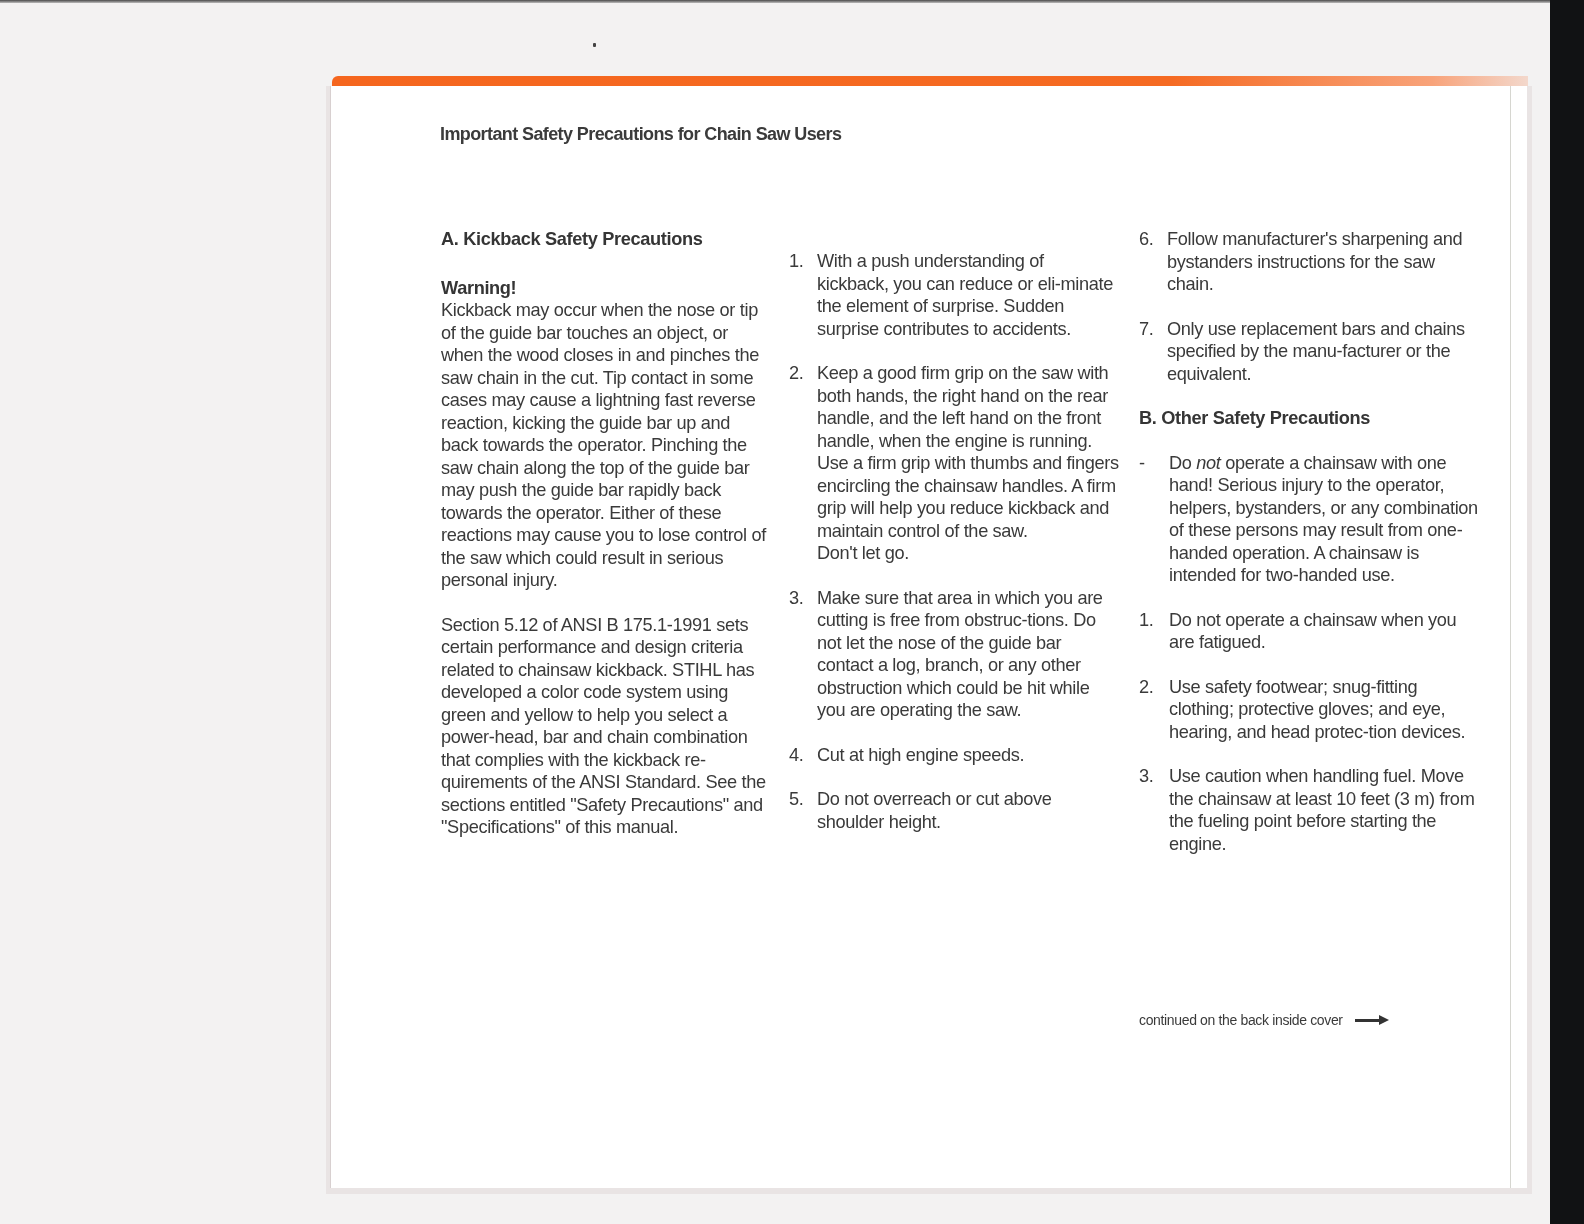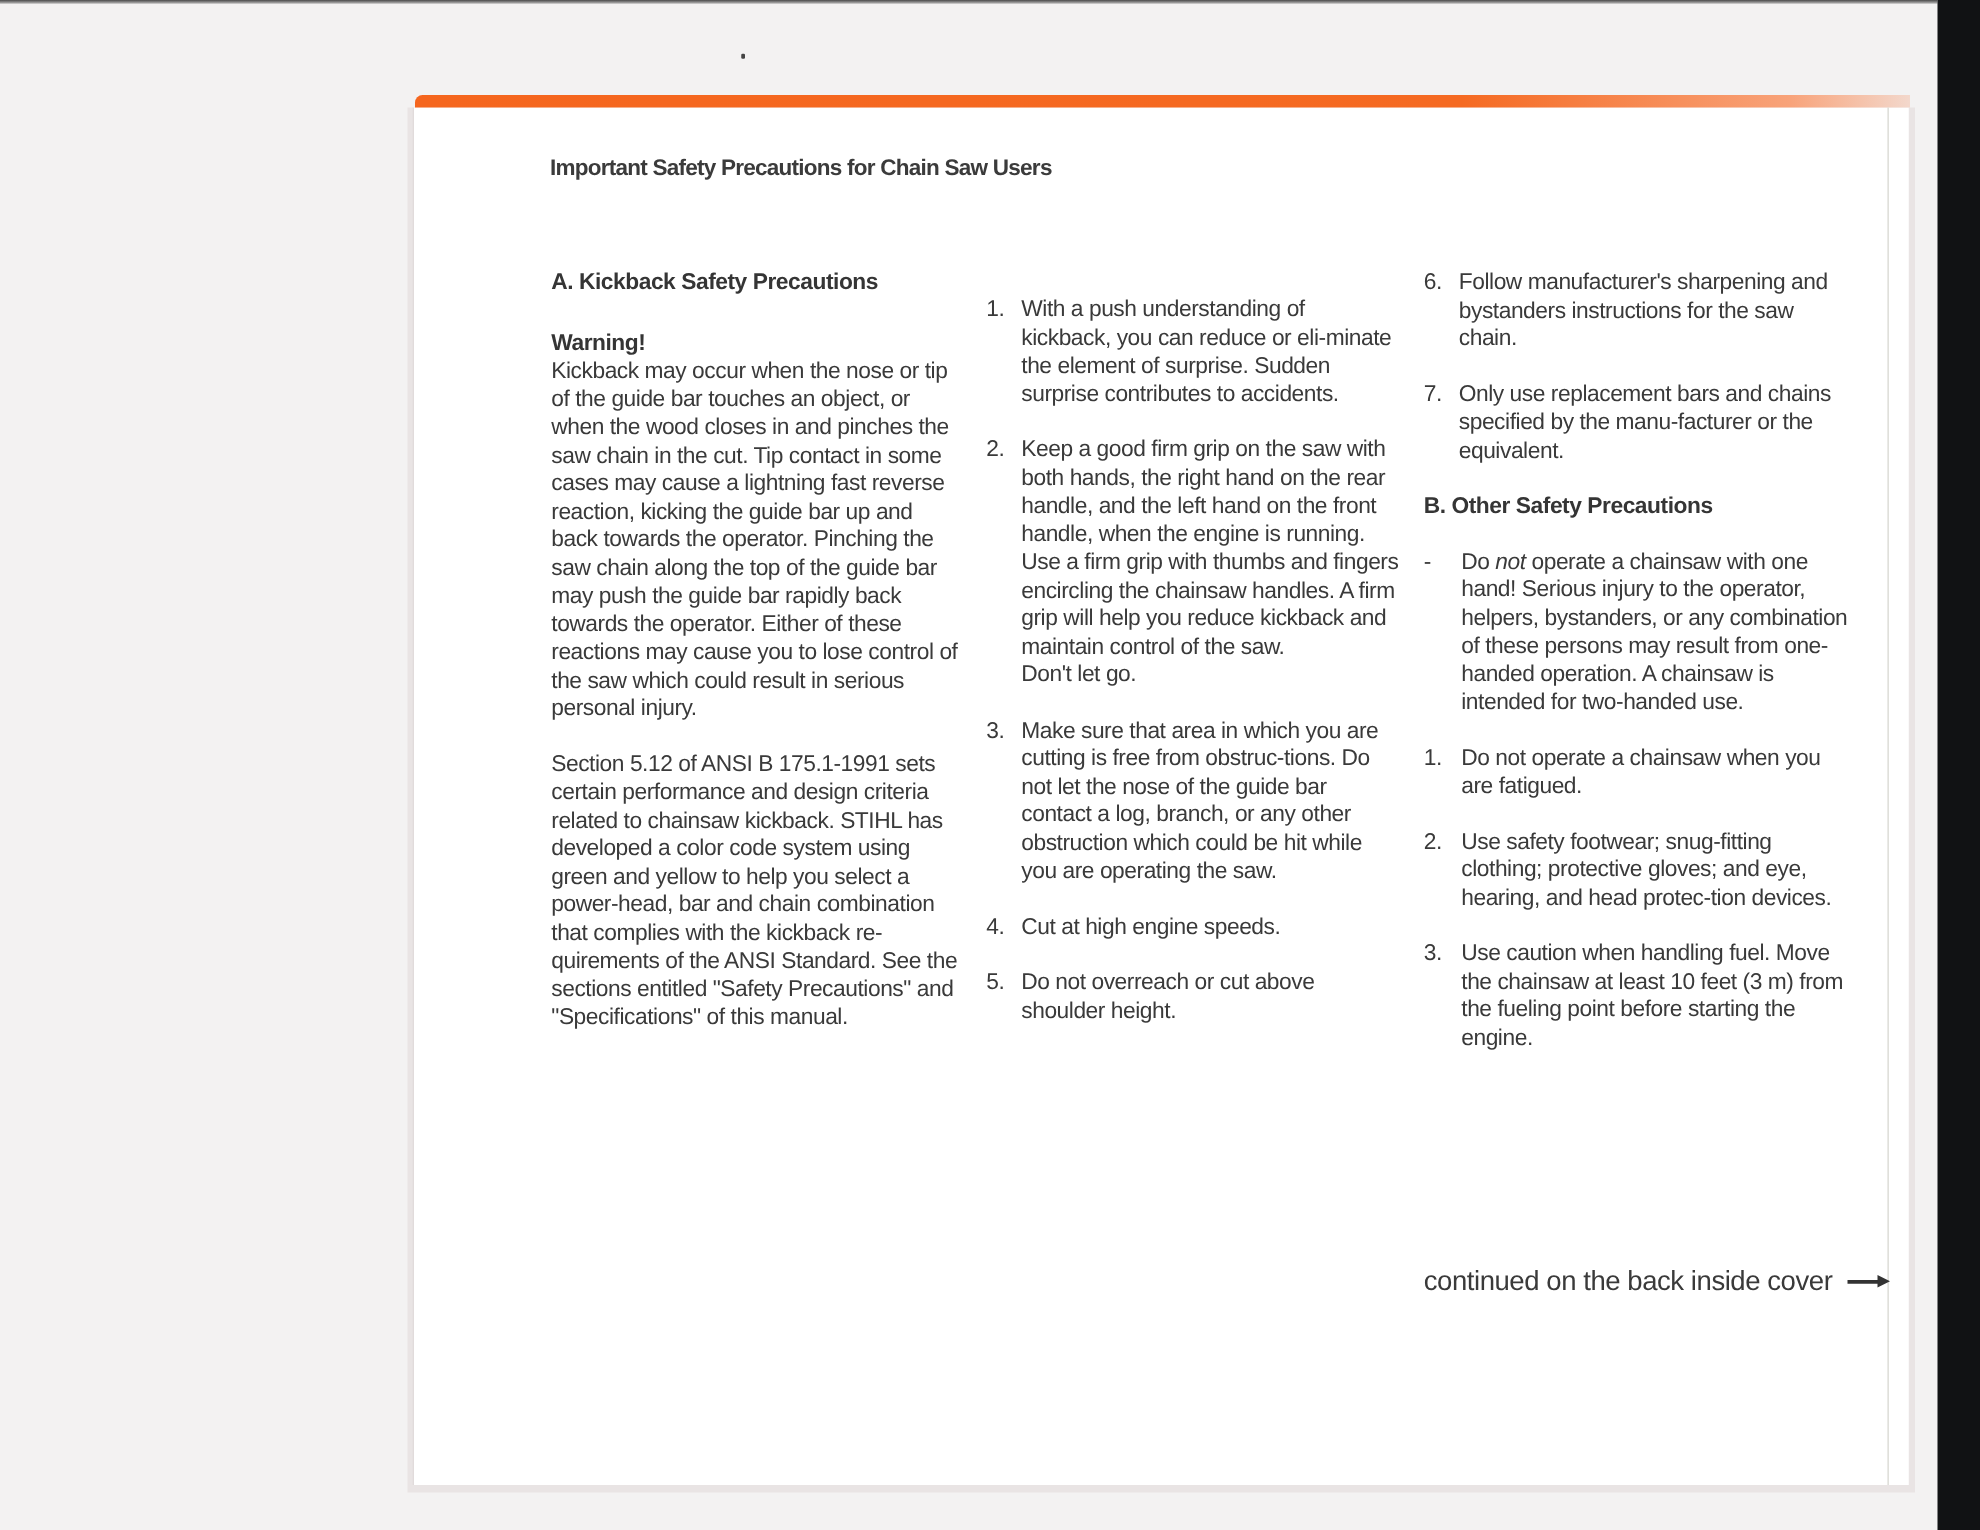--- a/index.html
+++ b/index.html
@@ -34,33 +34,33 @@
   }
   .page-fold {
     position: absolute; left: 1510px; top: 86px; width: 1px; height: 1102px;
     background: #d6d6d0;
   }
   .title {
     position: absolute; left: 440px; top: 124px;
     font-size: 18px; font-weight: bold; letter-spacing: -0.6px; color: #3b3b3b;
     white-space: nowrap;
   }
-  .col { position: absolute; top: 214px; font-size: 18.2px; line-height: 22.5px; letter-spacing: -0.35px; }
+  .col { position: absolute; top: 228px; font-size: 18.2px; line-height: 22.5px; letter-spacing: -0.35px; }
   .col1 { left: 441px; width: 330px; }
   .col2 { left: 789px; width: 330px; }
   .col3 { left: 1139px; width: 340px; }
   .h { font-weight: bold; color: #353535; }
   p { margin: 0; }
   .gap { height: 22px; }
   .item { display: flex; }
   .num { width: 28px; flex: 0 0 28px; }
   .item-text { flex: 1; }
   .dash-num { width: 30px; flex: 0 0 30px; }
   .cont {
-    position: absolute; left: 1139px; top: 1012px; font-size: 22px;
+    position: absolute; left: 1139px; top: 1012px; font-size: 14px;
     letter-spacing: -0.35px; white-space: nowrap; display: flex; align-items: center;
   }
   .arrow { display: inline-block; margin-left: 12px; position: relative; width: 34px; height: 10px; }
   .arrow .shaft { position: absolute; left: 0; top: 4px; width: 26px; height: 2.5px; background: #333; }
   .arrow .head {
     position: absolute; right: 0; top: 0; width: 0; height: 0;
     border-top: 5px solid transparent; border-bottom: 5px solid transparent; border-left: 10px solid #333;
   }
 </style>
 </head>

